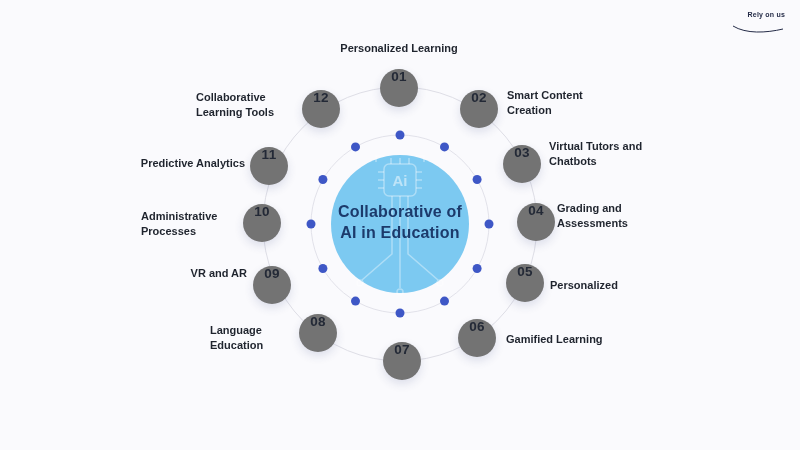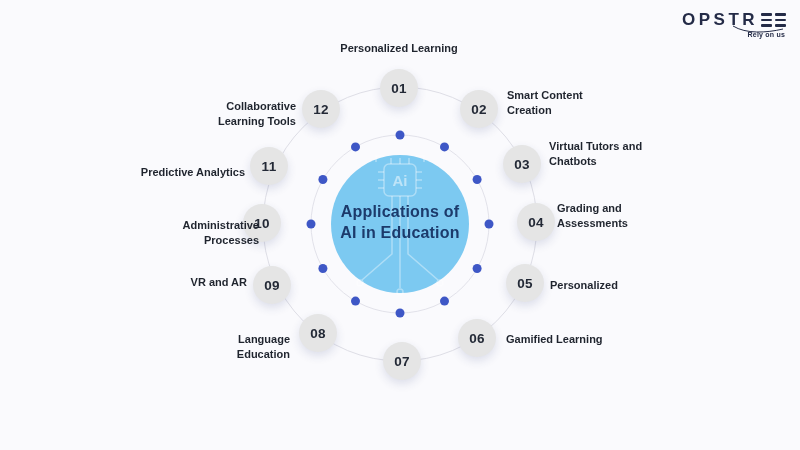--- a/index.html
+++ b/index.html
@@ -27,43 +27,43 @@
     font-weight: 700;
     line-height: 1.32;
     color: #1c3a6b;
     letter-spacing: .2px;
   }
 
   
   .node {
     position: absolute;
     width: 38px; height: 38px;
-    background: #e5e5e5;
+    background: #737373;
     border-radius: 50%;
     box-shadow: 0 4px 10px rgba(45, 60, 120, 0.14);
-    display: flex; align-items: center; justify-content: center;
+    display: flex; align-items: flex-start; justify-content: center;
   }
   .node .num {
     font-size: 13.5px;
     font-weight: 700;
     color: #232936;
     letter-spacing: .3px;
   }
 
   
   .label {
     position: absolute;
     font-size: 11px;
     font-weight: 600;
     color: #1f242e;
     line-height: 15px;
   }
   .lbl-center { transform: translateX(-50%); text-align: center; white-space: nowrap; }
   .lbl-left   { text-align: left; }
-  .lbl-right  { text-align: right; margin-top: 9px; }
+  .lbl-right  { text-align: left; }
   .nowrap     { white-space: nowrap; }
 
   
   .logo {
     position: absolute;
     top: 10px; right: 14px;
     width: 104px;
     color: #242b47;
   }
   .logo-row {
@@ -129,21 +129,21 @@
       <path d="M416 172 h6 M416 180 h6 M416 188 h6"></path>
       <path d="M376 162 v-6 h8 M424 162 v-6 h-8"></path>
       <path d="M392 196 v58 l-30 26 M400 196 v92 M408 196 v58 l30 26"></path>
       <circle cx="360" cy="283" r="3"></circle>
       <circle cx="400" cy="292" r="3"></circle>
       <circle cx="440" cy="283" r="3"></circle>
       <text x="400" y="186" text-anchor="middle" stroke="none" fill="rgba(255,255,255,0.5)" font-size="15" font-weight="bold" font-family="Liberation Sans, sans-serif">Ai</text>
     </g>
   </svg>
 
-  <div class="center-title">Applications of AI in Education</div>
+  <div class="center-title">Collaborative of AI in Education</div>
 
   <div class="node" style="left:380px;top:69px">
       <span class="num">01</span>
     </div>
   <div class="node" style="left:460px;top:90px">
       <span class="num">02</span>
     </div>
   <div class="node" style="left:503px;top:145px">
       <span class="num">03</span>
     </div>
@@ -176,37 +176,24 @@
     </div>
 
   <div class="label lbl-center" style="left:399px;top:41px">Personalized Learning</div>
   <div class="label lbl-left" style="left:549px;top:139px;width:110px">Virtual Tutors and Chatbots</div>
   <div class="label lbl-left" style="left:507px;top:88px;width:95px">Smart Content Creation</div>
   <div class="label lbl-left" style="left:557px;top:201px;width:95px">Grading and Assessments</div>
   <div class="label lbl-left nowrap" style="left:550px;top:278px">Personalized</div>
   <div class="label lbl-left nowrap" style="left:506px;top:332px">Gamified Learning</div>
   <div class="label lbl-right" style="right:510px;top:323px;width:80px">Language Education</div>
   <div class="label lbl-right nowrap" style="right:553px;top:266px">VR and AR</div>
-  <div class="label lbl-right" style="right:541px;top:209px;width:95px">Administrative Processes</div>
+  <div class="label lbl-right" style="right:564px;top:209px;width:95px">Administrative Processes</div>
   <div class="label lbl-right nowrap" style="right:555px;top:156px">Predictive Analytics</div>
   <div class="label lbl-right" style="right:504px;top:90px;width:100px">Collaborative Learning Tools</div>
 
   <div class="logo">
-    <div class="logo-row">
-      <span class="logo-main">OPSTR</span>
-      <span class="logo-e">
-          <i></i>
-          <i></i>
-          <i></i>
-        </span>
-      <span class="logo-e">
-          <i></i>
-          <i></i>
-          <i></i>
-        </span>
-    </div>
     <svg class="logo-swoosh" width="52" height="10" viewBox="0 0 52 10">
       <path d="M1 1 C 14 9, 34 8, 51 4" stroke="#242b47" stroke-width="1" fill="none"></path>
     </svg>
     <div class="logo-tagline">Rely on us</div>
   </div>
 
 </div>
 
 </body></html>

